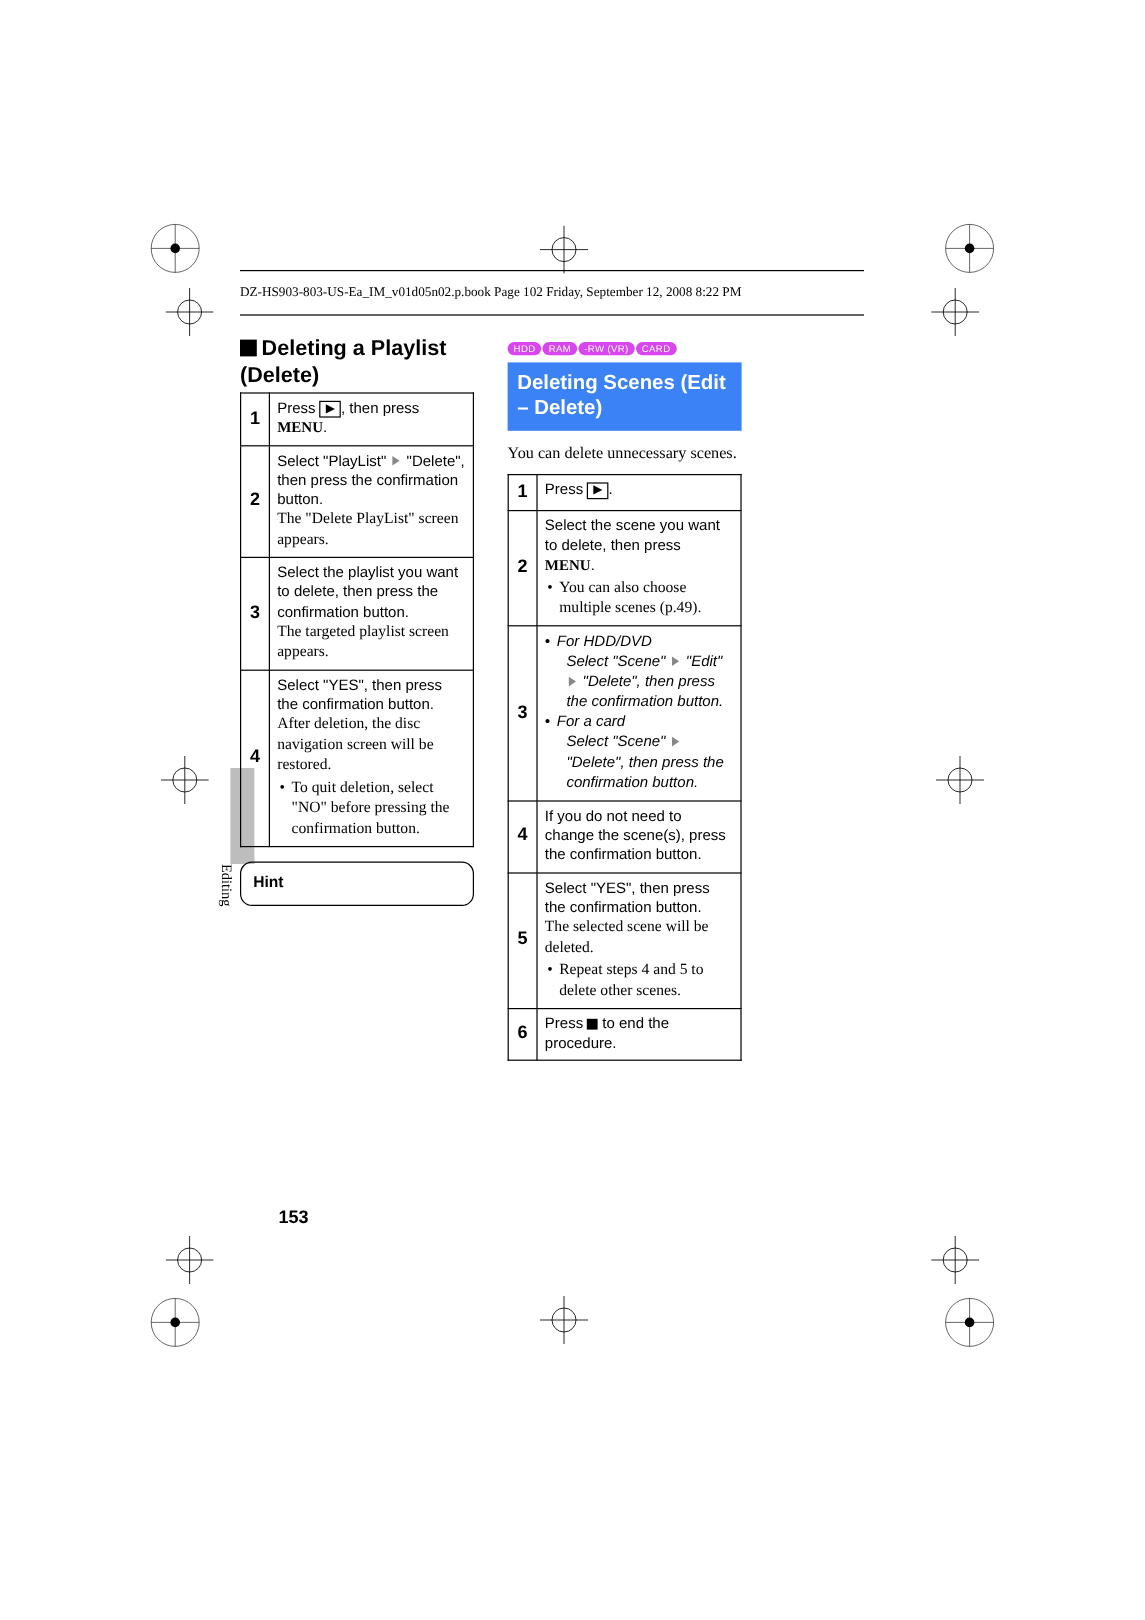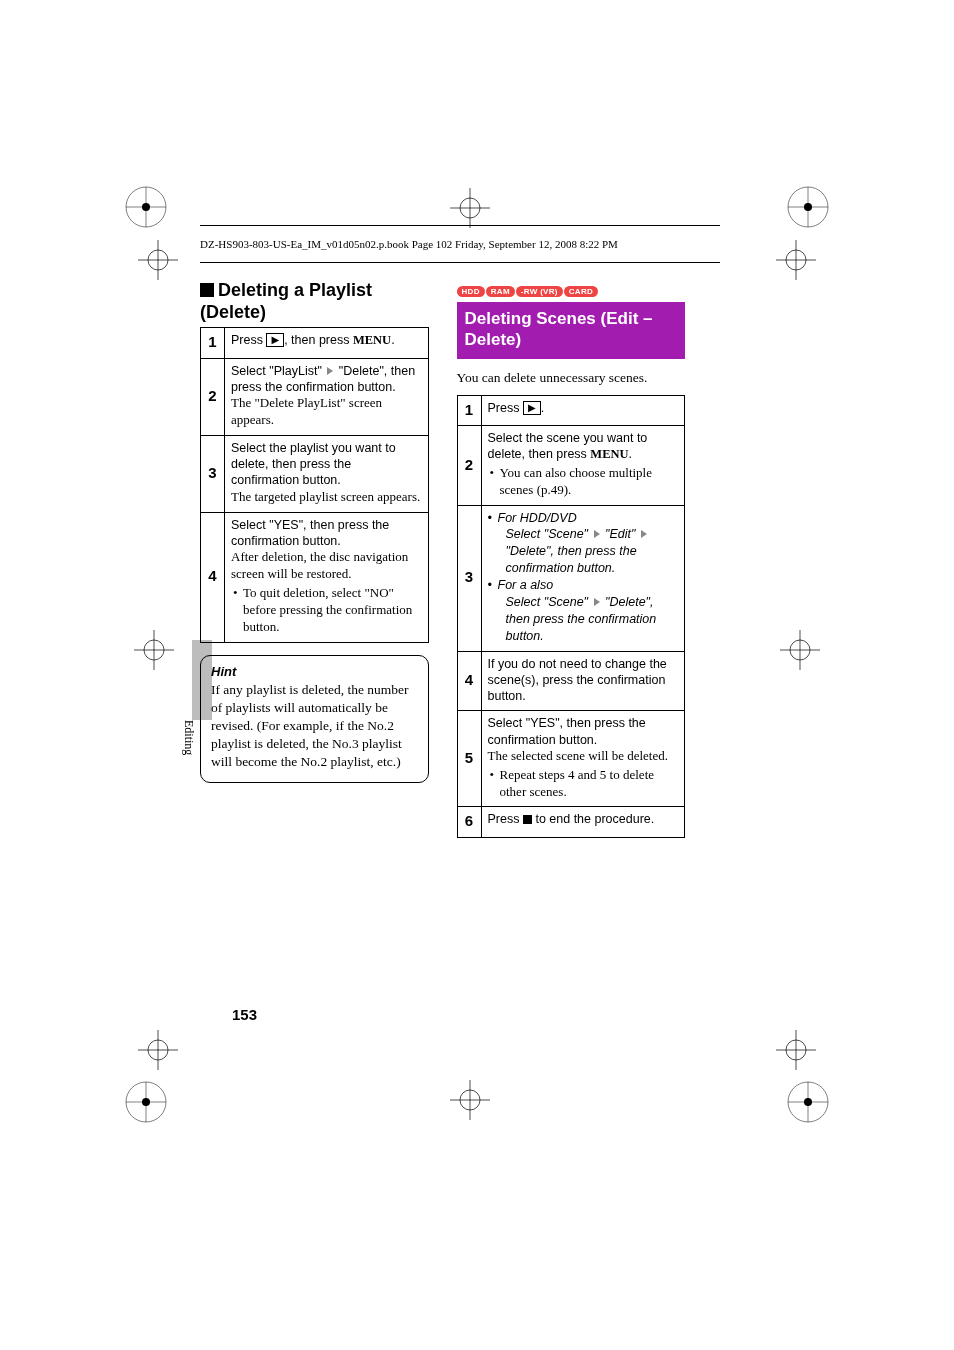--- a/index.html
+++ b/index.html
@@ -17,21 +17,21 @@
     height: 40px;
   }
   .reg-mark svg { width: 100%; height: 100%; }
   .reg-disc { position: absolute; width: 44px; height: 44px; }
   .reg-disc svg { width: 100%; height: 100%; }
 
   .page {
     position: absolute;
     left: 200px;
     top: 280px;
-    width: 485px;
+    width: 418px;
   }
   .header-line {
     position: absolute;
     left: 200px;
     top: 225px;
     width: 520px;
     font-size: 11px;
     font-family: "Times New Roman", serif;
     border-top: 0.5px solid #000;
     border-bottom: 0.5px solid #000;
@@ -104,41 +104,40 @@
     border: 1.5px solid #000;
     border-radius: 10px;
     padding: 8px 10px 10px 10px;
     margin-top: 12px;
   }
   .hint-title {
     font-family: Arial, Helvetica, sans-serif;
     font-weight: bold;
     font-size: 13px;
     margin-bottom: 2px;
-    font-style: italic;
   }
   .hint-body { font-size: 13.5px; line-height: 1.35; }
 
   .badge-row {
     margin-bottom: 4px;
   }
   .badge {
     display: inline-block;
-    background: #ef4444;
+    background: #d946ef;
     color: #fff;
     font-family: Arial, Helvetica, sans-serif;
-    font-weight: bold;
+    font-weight: normal;
     font-size: 8px;
     padding: 1px 5px;
     border-radius: 7px;
     letter-spacing: 0.3px;
     margin-right: 1px;
   }
   .section-bar {
-    background: #a21caf;
+    background: #3b82f6;
     color: #fff;
     font-family: Arial, Helvetica, sans-serif;
     font-weight: bold;
     font-size: 17px;
     line-height: 1.25;
     padding: 6px 8px 8px 8px;
     margin-bottom: 10px;
   }
 
   .side-tab {
@@ -341,21 +340,20 @@
             <ul class="bul">
                   <li>To quit deletion, select "NO" before pressing the confirmation button.</li>
                 </ul>
           </td>
         </tr>
       </tbody>
         </table>
 
       <div class="hint-box">
         <div class="hint-title">Hint</div>
-        <div class="hint-body">If any playlist is deleted, the number of playlists will automatically be revised. (For example, if the No.2 playlist is deleted, the No.3 playlist will become the No.2 playlist, etc.)</div>
       </div>
     </div>
 
     <div class="col">
       <div class="badge-row">
         <span class="badge">HDD</span><span class="badge">RAM</span><span class="badge">-RW (VR)</span><span class="badge">CARD</span>
       </div>
       <div class="section-bar">Deleting Scenes (Edit – Delete)</div>
       <div class="body-serif">You can delete unnecessary scenes.</div>
 
@@ -377,21 +375,21 @@
           </td>
         </tr>
         <tr>
           <td class="num">3</td>
           <td>
             <div class="bullet-block">
               <div class="bline btop">For HDD/DVD</div>
               <div class="bline indent">
                 <span>Select "Scene"</span> <span class="tri-right"></span> <span>"Edit"</span> <span class="tri-right"></span> <span>"Delete", then press the confirmation button.</span>
               </div>
-              <div class="bline btop">For a also</div>
+              <div class="bline btop">For a card</div>
               <div class="bline indent">
                 <span>Select "Scene"</span> <span class="tri-right"></span> <span>"Delete", then press the confirmation button.</span>
               </div>
             </div>
           </td>
         </tr>
         <tr>
           <td class="num">4</td>
           <td>
             <span class="sans-instr">If you do not need to change the scene(s), press the confirmation button.</span>

